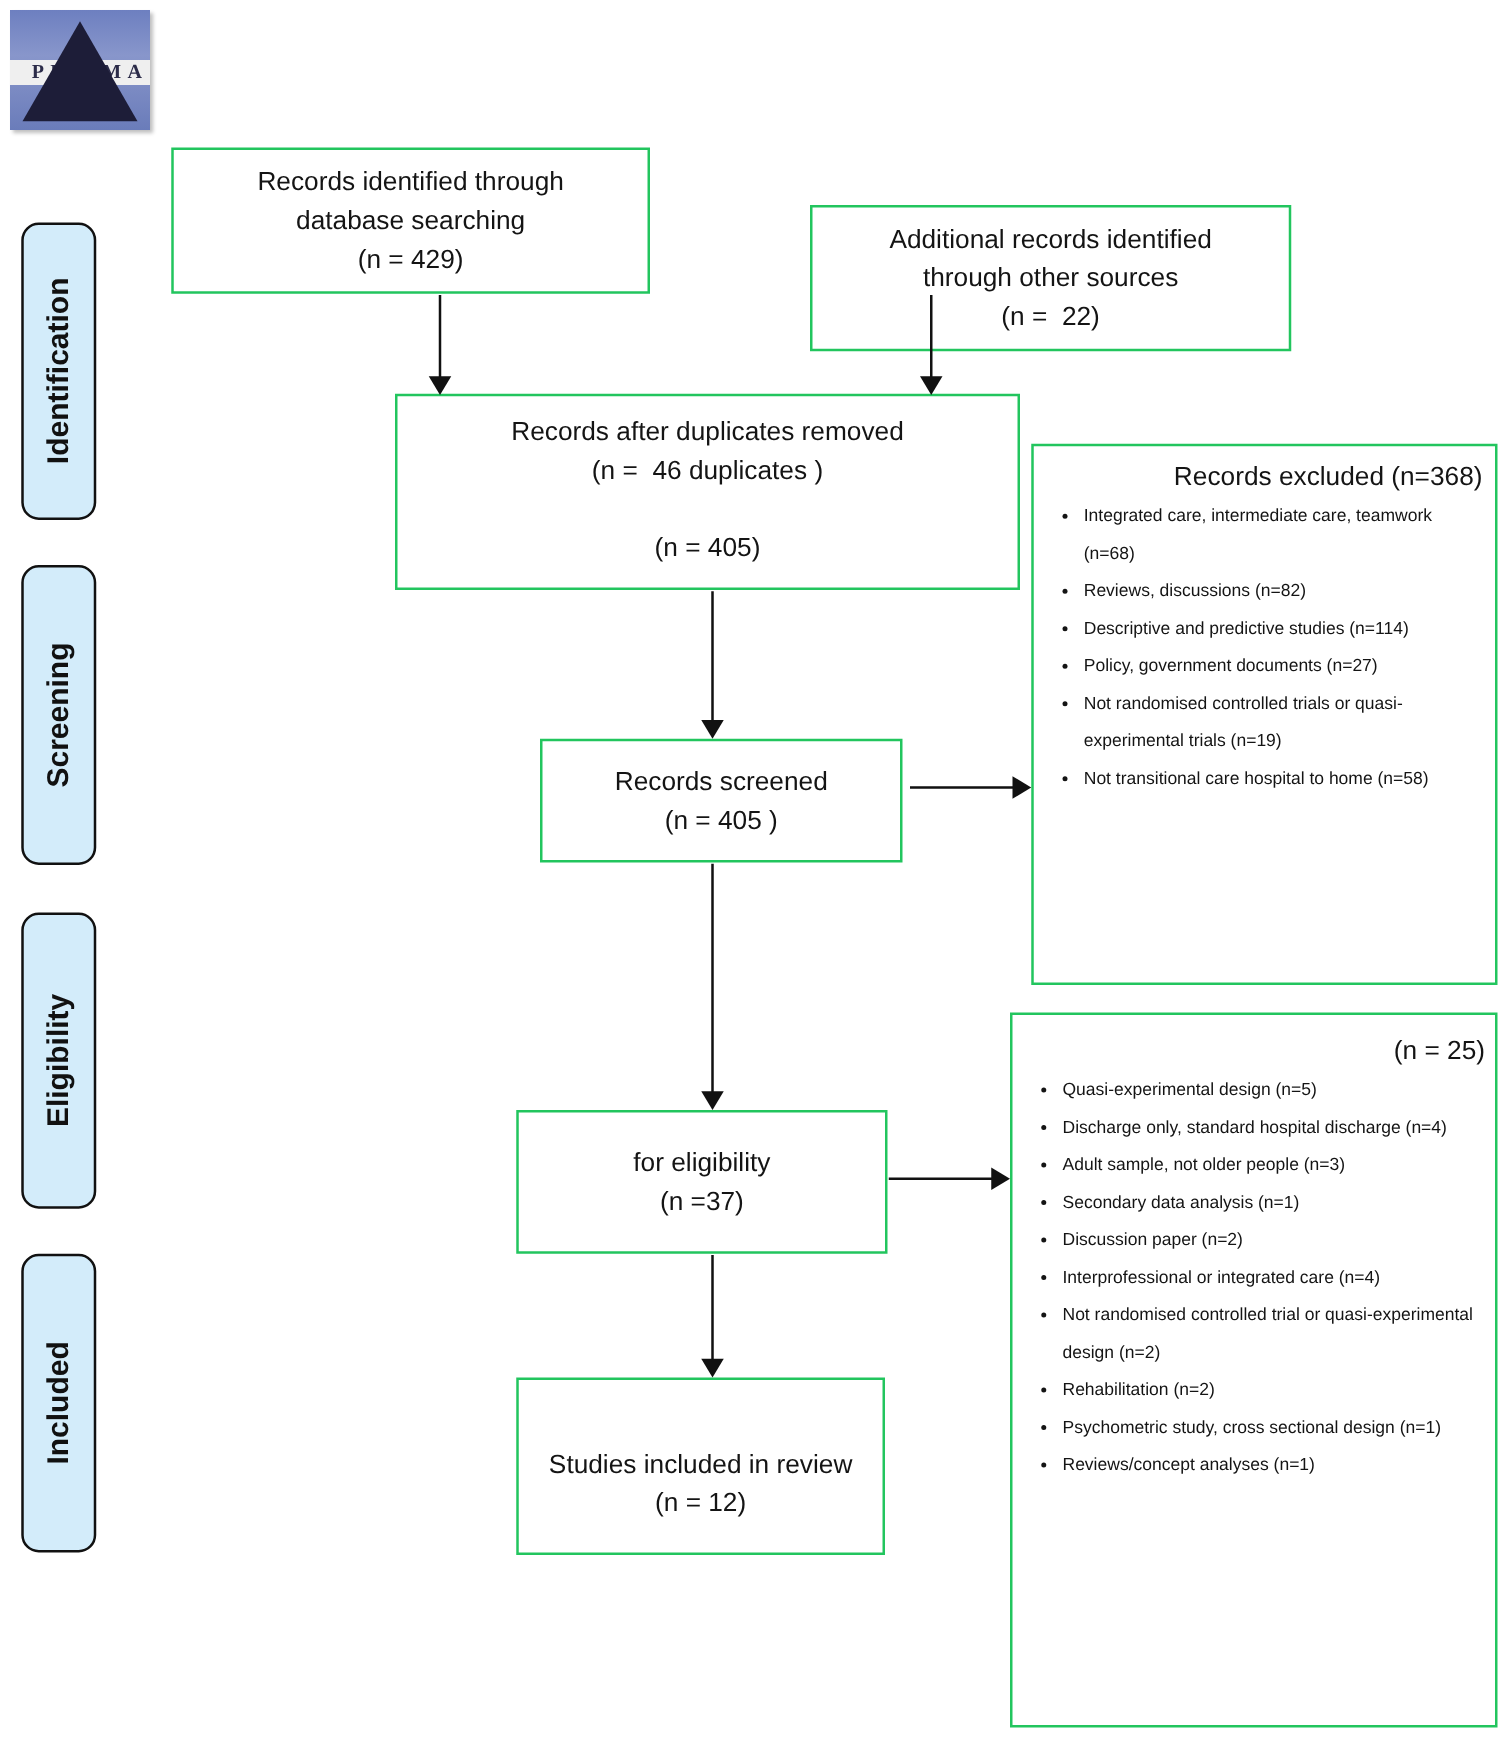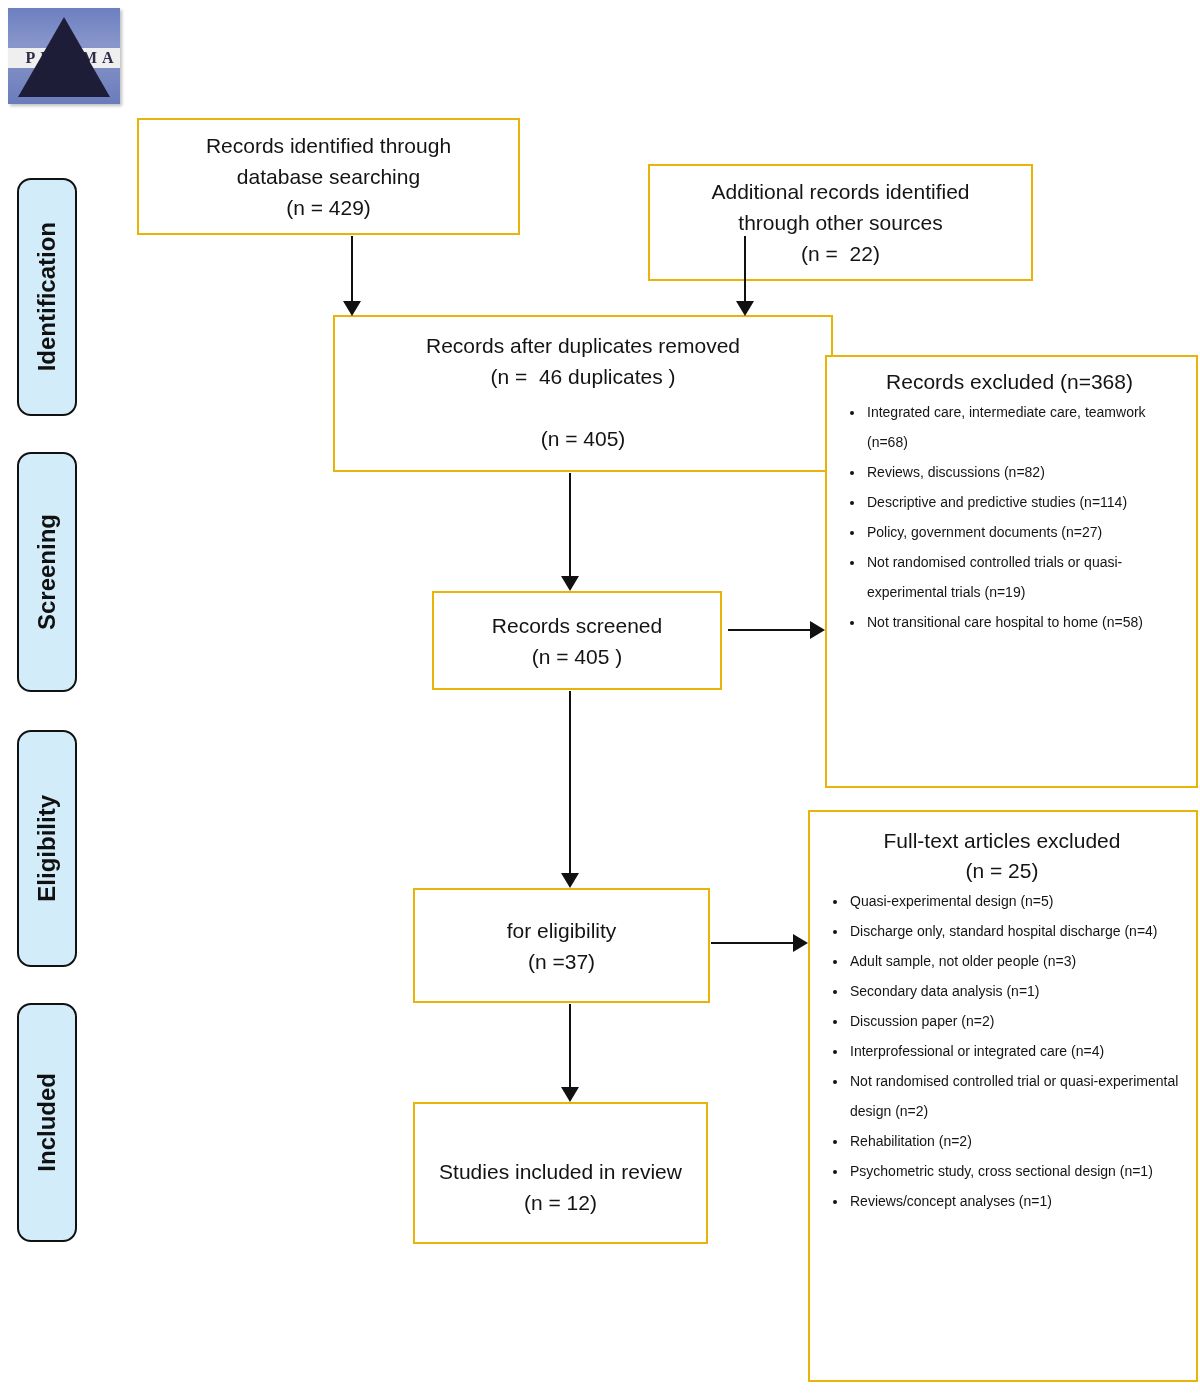--- a/index.html
+++ b/index.html
@@ -29,35 +29,35 @@
            background:#d3ecfa; border:2px solid #111; border-radius:14px;
            display:flex; align-items:center; justify-content:center; }
   .stage span { writing-mode:vertical-rl; transform:rotate(180deg);
                 font-weight:bold; font-size:24px; color:#111; white-space:nowrap; }
   .stage-identification { top:178px; height:234px; }
   .stage-screening      { top:452px; height:236px; }
   .stage-eligibility    { top:730px; height:233px; }
   .stage-included       { top:1003px; height:235px; }
 
   
-  .fbox { position:absolute; background:#fff; border:2px solid #eab308; box-sizing:border-box; }
+  .fbox { position:absolute; background:#fff; border:2px solid #22c55e; box-sizing:border-box; }
   .fbox.center { display:flex; flex-direction:column; align-items:center; justify-content:center; }
   .ln { display:block; text-align:center; font-size:21px; line-height:31px;
         min-height:31px; white-space:pre-wrap; }
 
   .box-identified { left:137px; top:118px; width:383px; height:117px; }
   .box-additional { left:648px; top:118px; width:385px; height:117px;margin-top:46px; }
-  .box-duplicates { left:333px; top:315px; width:500px; height:157px; padding-top:13px; }
+  .box-duplicates { left:316px; top:315px; width:500px; height:157px; padding-top:13px; }
   .box-screened   { left:432px; top:591px; width:290px; height:99px; }
   .box-fulltext   { left:413px; top:888px; width:297px; height:115px; }
   .box-included   { left:413px; top:1102px; width:295px; height:142px; justify-content:flex-start; padding-top:27px; }
 
   .box-rec-excl   { left:825px; top:355px; width:373px; height:433px; padding:10px 10px 0 6px; }
   .box-ft-excl    { left:808px; top:810px; width:390px; height:572px; padding:14px 8px 0 6px; }
-  .excl-title { text-align:center; font-size:21px; line-height:30px; white-space:pre-wrap; }
+  .excl-title { text-align:right; font-size:21px; line-height:30px; white-space:pre-wrap; }
   ul.bullets { margin:0; padding:0 0 0 32px; list-style:disc outside; }
   ul.bullets li { font-size:14px; line-height:30px; padding-left:2px; }
 
   
   .vline { position:absolute; width:2px; background:#111; }
   .hline { position:absolute; height:2px; background:#111; }
   .ah-down { position:absolute; width:0; height:0;
              border-left:9px solid transparent; border-right:9px solid transparent;
              border-top:15px solid #111; }
   .ah-right { position:absolute; width:0; height:0;
@@ -122,21 +122,20 @@
       <li>Not transitional care hospital to home (n=58)</li>
     </ul>
   </div>
 
   <div class="fbox center box-fulltext">
     <span class="ln">for eligibility</span>
     <span class="ln">(n =37)</span>
   </div>
 
   <div class="fbox box-ft-excl">
-    <div class="excl-title">Full-text articles excluded</div>
     <div class="excl-title">(n = 25)</div>
     <ul class="bullets">
       <li>Quasi-experimental design (n=5)</li>
       <li>Discharge only, standard hospital discharge (n=4)</li>
       <li>Adult sample, not older people (n=3)</li>
       <li>Secondary data analysis (n=1)</li>
       <li>Discussion paper (n=2)</li>
       <li>Interprofessional or integrated care (n=4)</li>
       <li>Not randomised controlled trial or quasi-experimental design (n=2)</li>
       <li>Rehabilitation (n=2)</li>

